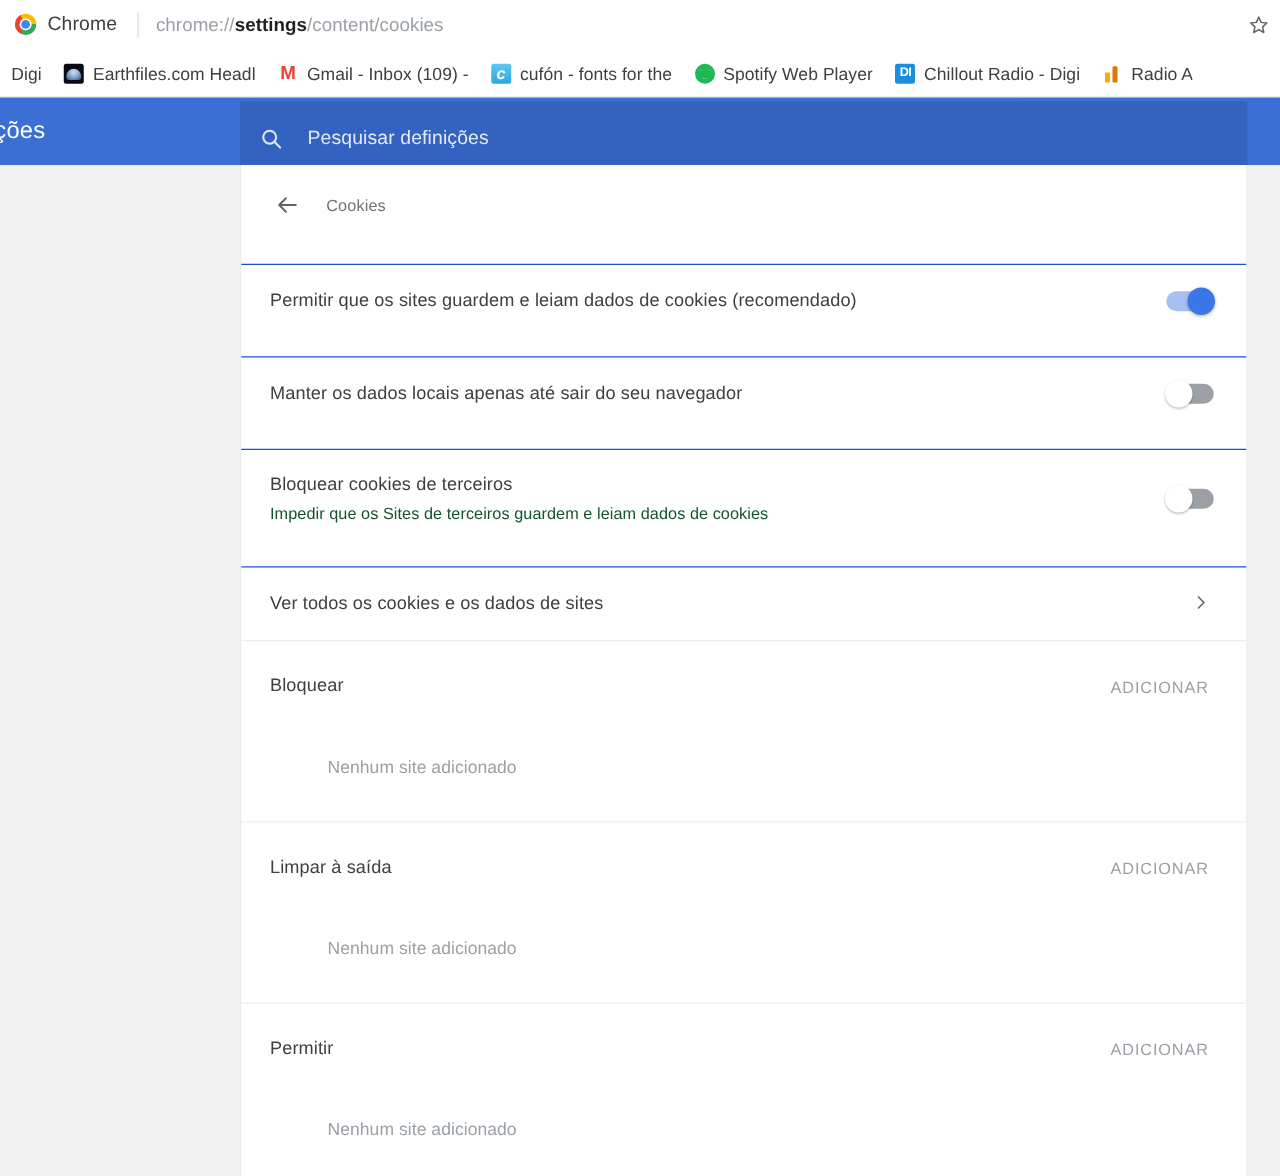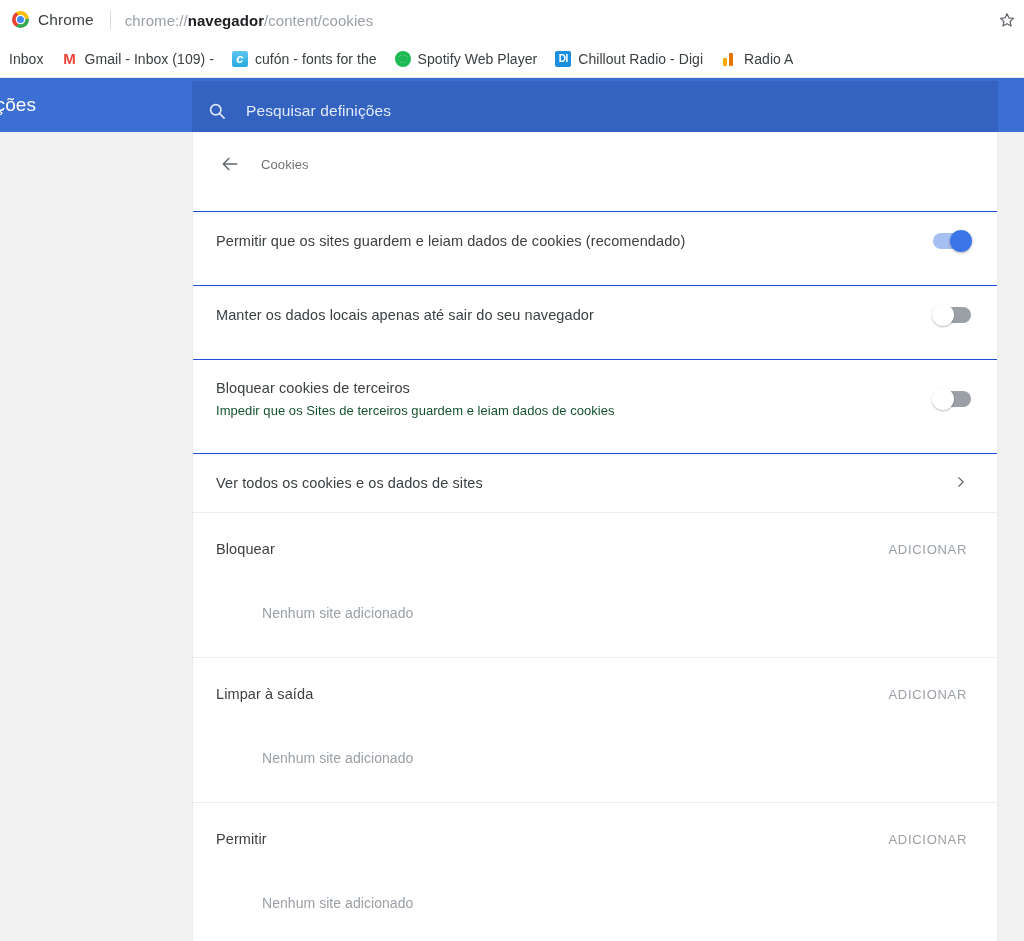--- a/index.html
+++ b/index.html
@@ -377,31 +377,35 @@
 </style>
 </head>
 <body>
 
 <div class="browser-toolbar">
   <div class="chrome-brand">
     <div class="chrome-logo"></div>
     <span class="chrome-label">Chrome</span>
   </div>
   <div class="toolbar-sep"></div>
-  <div class="omnibox-url"><span>chrome://</span><b>navegador</b><span>/content/cookies</span></div>
+  <div class="omnibox-url"><span>chrome://</span><b>settings</b><span>/content/cookies</span></div>
   <div class="star-btn">
     <svg width="18" height="18" viewBox="0 0 24 24" fill="none" stroke="currentColor" stroke-width="1.6">
       <path d="M12 3.6l2.6 5.6 6 .7-4.5 4.1 1.3 6-5.4-3.1-5.4 3.1 1.3-6L3.4 9.9l6-.7z" stroke-linejoin="round"></path>
     </svg>
   </div>
 </div>
 
 <div class="bookmarks-bar" id="bookmarks-bar">
     <div class="bookmark">
-      <span class="bm-label">Inbox</span>
+      <span class="bm-label">Digi</span>
+    </div>
+    <div class="bookmark">
+      <span class="bm-ico earthfiles"></span>
+      <span class="bm-label">Earthfiles.com Headl</span>
     </div>
     <div class="bookmark">
       <span class="bm-ico gmail">M</span>
       <span class="bm-label">Gmail - Inbox (109) -</span>
     </div>
     <div class="bookmark">
       <span class="bm-ico cufon">c</span>
       <span class="bm-label">cufón - fonts for the</span>
     </div>
     <div class="bookmark">

